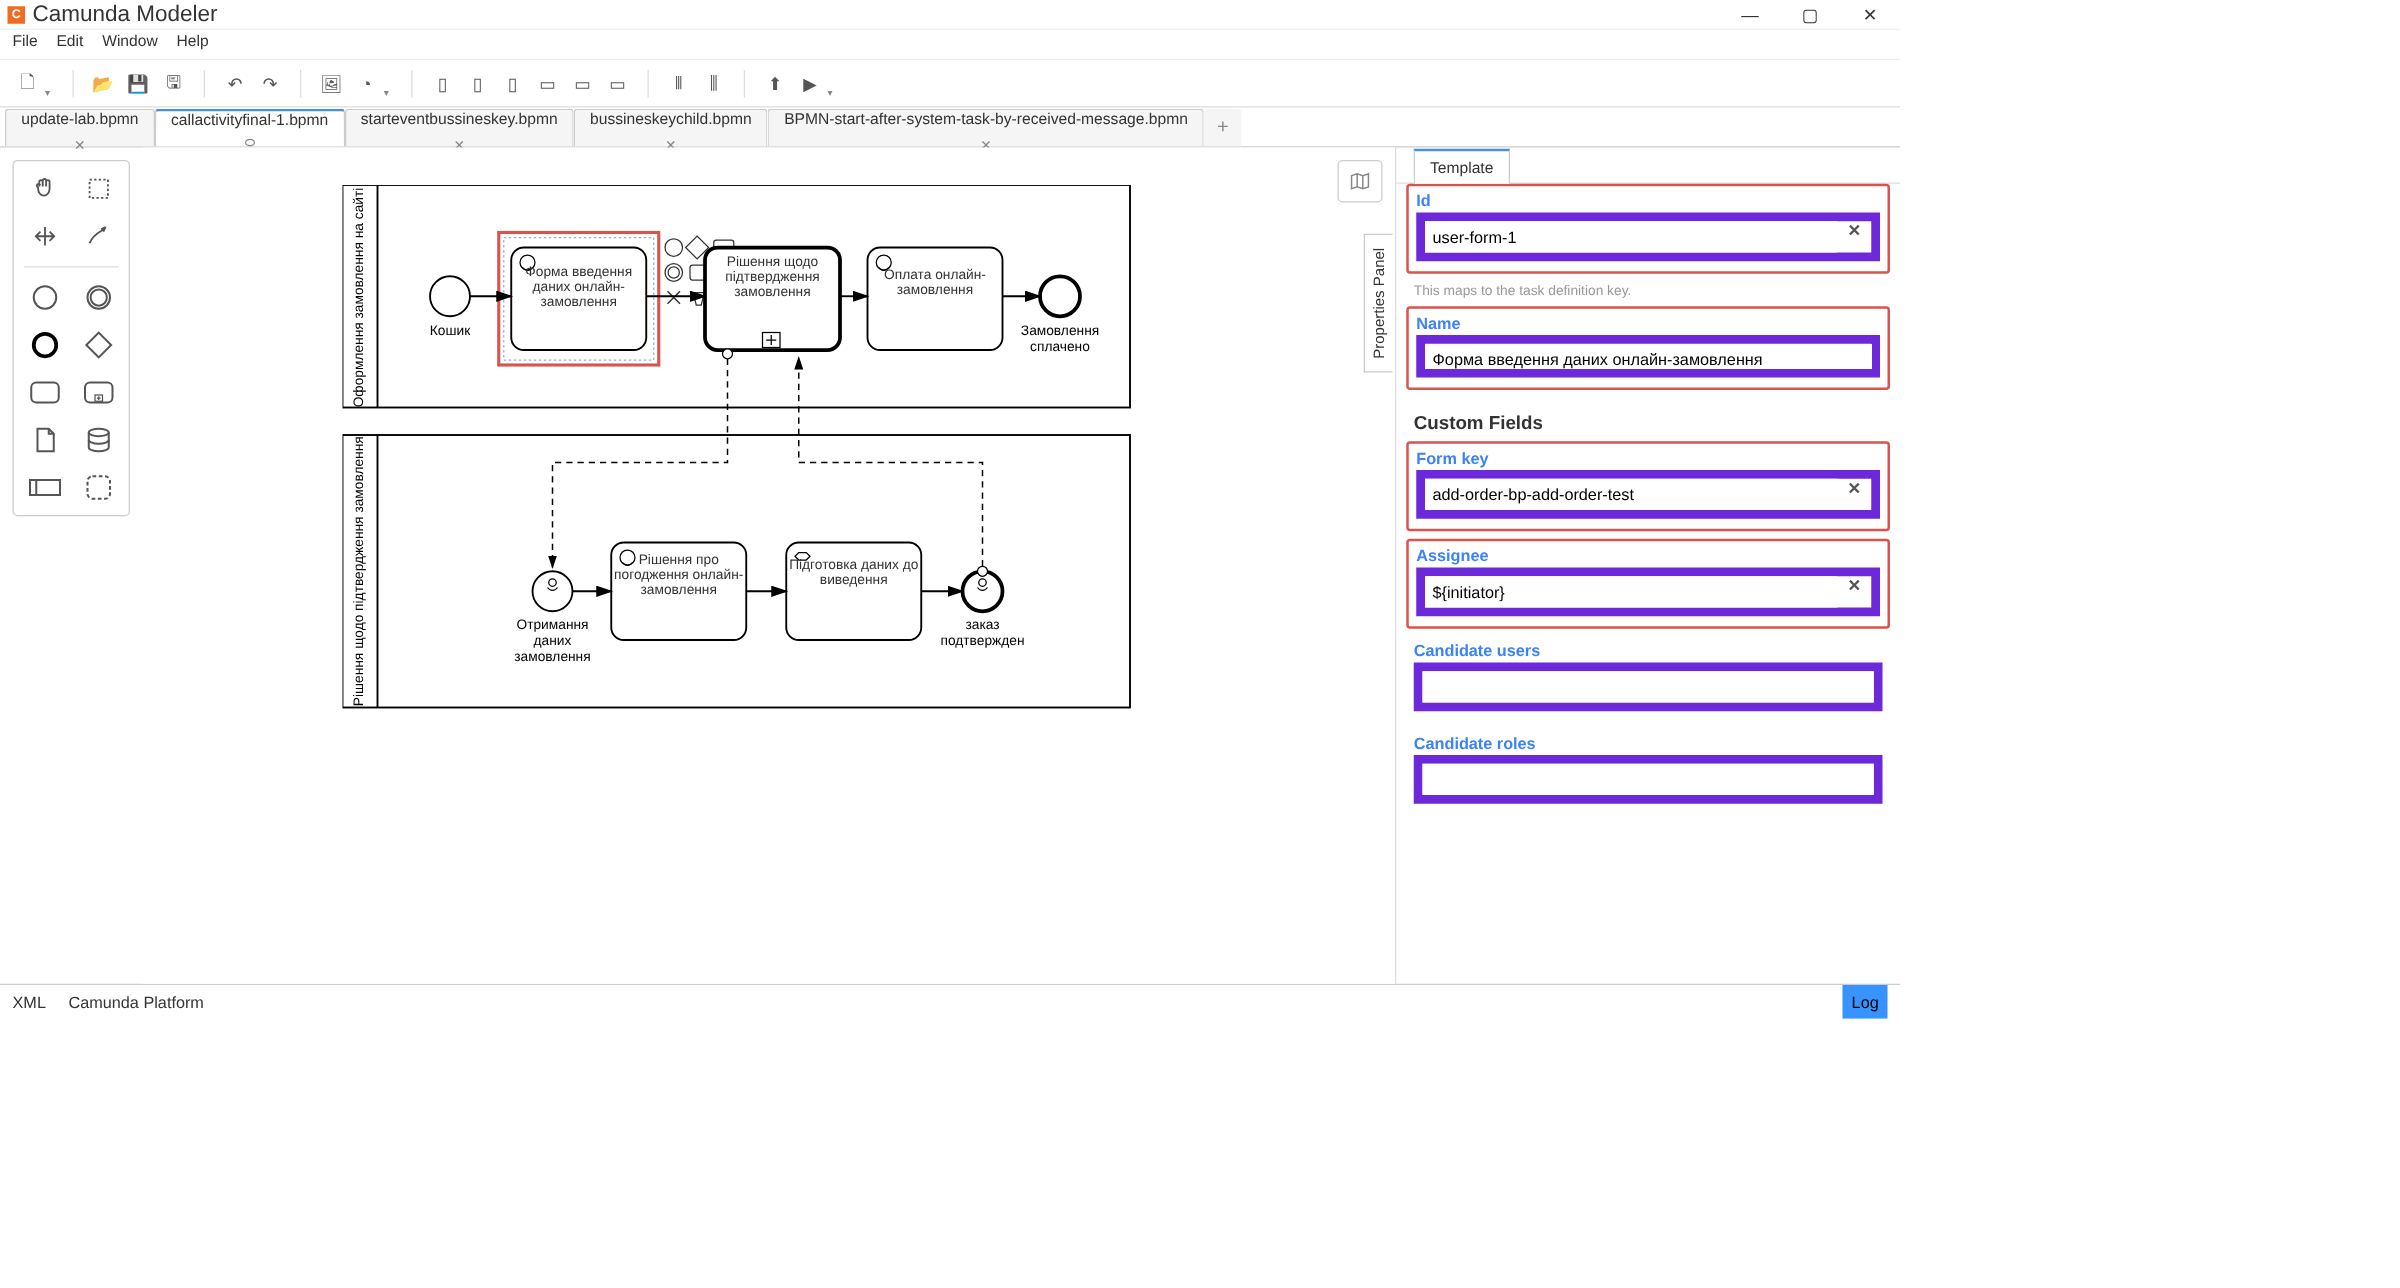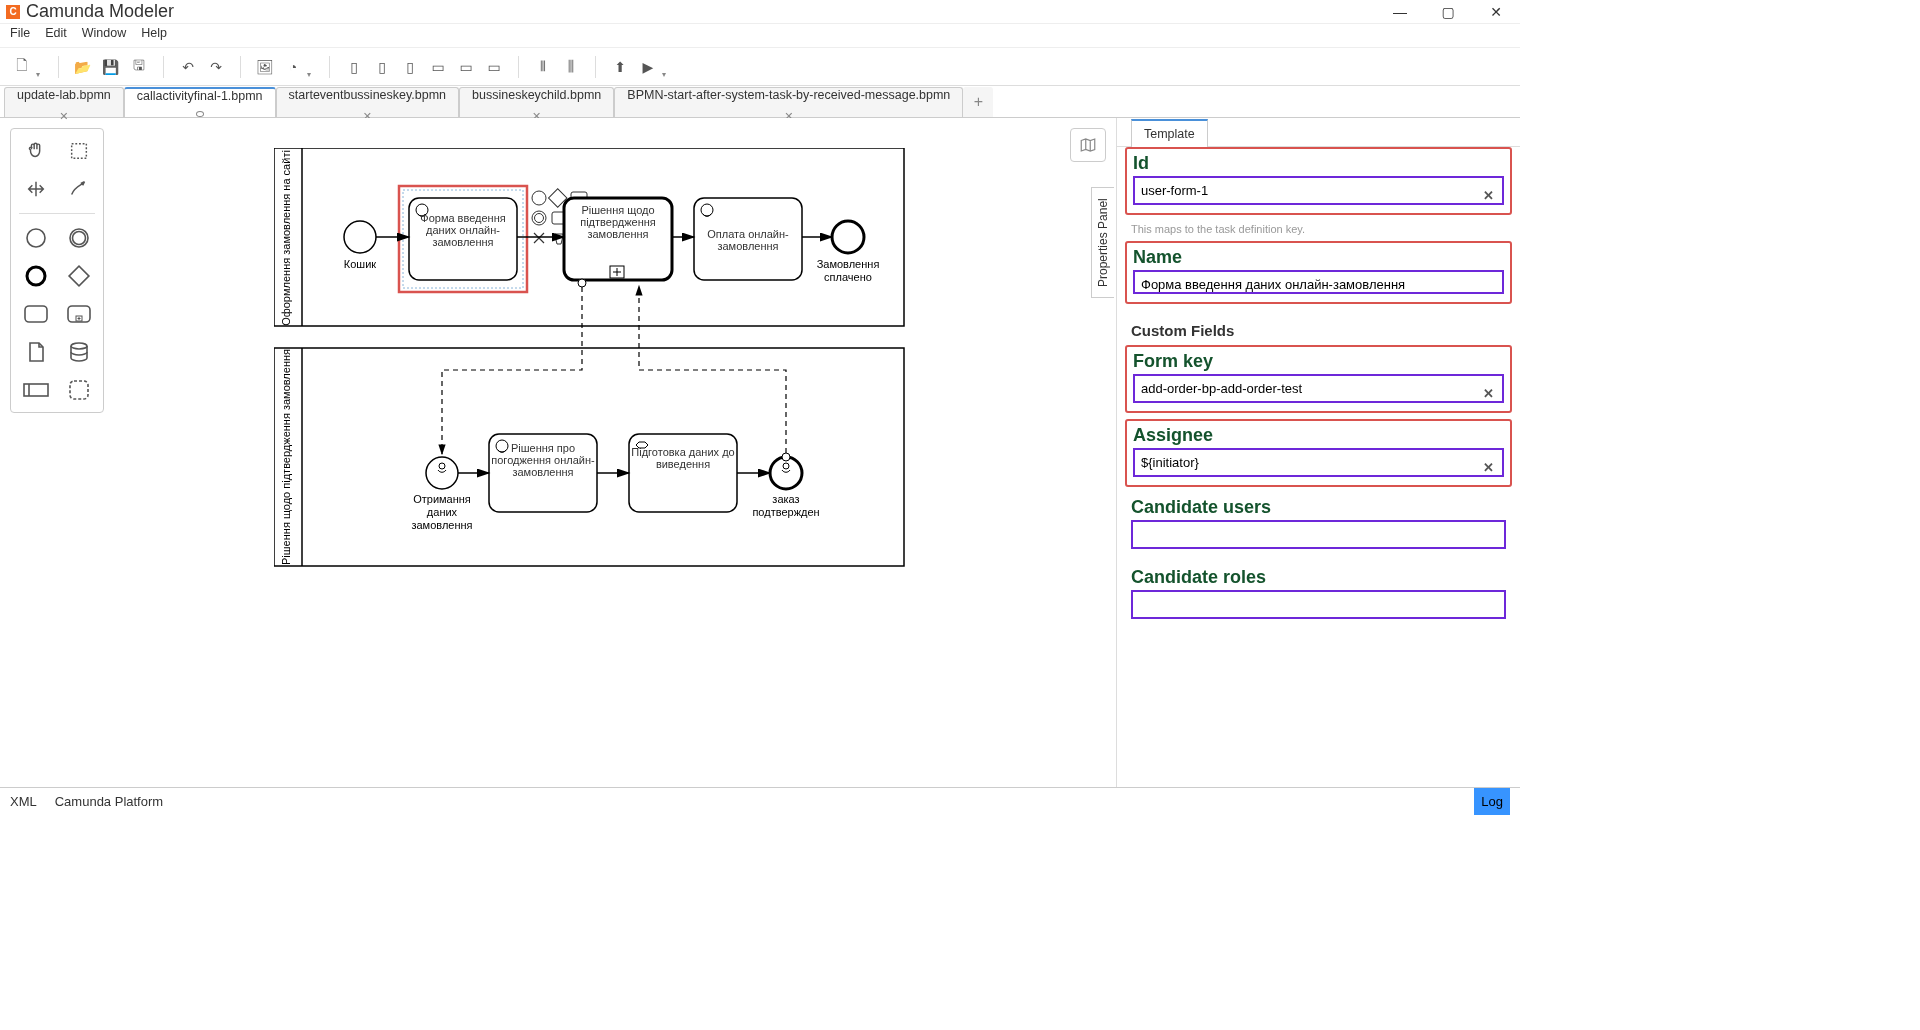--- a/index.html
+++ b/index.html
@@ -38,22 +38,22 @@
 
 .propanel { width: 404px; border-left: 1px solid #ddd; display: flex; flex-direction: column; position: relative; }
 .propanel .vtab { position: absolute; left: -26px; top: 180px; transform: rotate(-90deg); transform-origin: left top; background: #fff; border: 1px solid #ccc; border-bottom: none; padding: 4px 10px; font-size: 12px; white-space: nowrap; }
 .propanel .phead { font-size: 16px; font-weight: bold; padding: 12px 14px 6px; }
 .propanel .ptabs { padding: 0 14px; border-bottom: 1px solid #ddd; }
 .propanel .ptab { display: inline-block; padding: 6px 12px; border: 1px solid #ccc; border-bottom: none; border-top: 2px solid #4a90d9; font-size: 12.5px; background: #fff; position: relative; top: 1px; }
 .propanel .section-title { font-size: 15px; font-weight: bold; padding: 12px 14px 6px; display: flex; justify-content: space-between; }
 .propanel .dots { font-size: 16px; color: #555; }
 .propanel .field { margin: 0 8px 6px; padding: 4px 6px 8px; }
 .propanel .field.hl { border: 2px solid #d9534f; border-radius: 3px; }
-.propanel .field label { display: block; font-size: 18px; color: #14532d; margin-bottom: 2px; font-weight: bold; }
-.propanel .field .inputwrap { display: flex; align-items: flex-end; border: 2px solid #6d28d9; background: #fff; }
+.propanel .field label { display: block; font-size: 13px; color: #3b82f6; margin-bottom: 2px; font-weight: bold; }
+.propanel .field .inputwrap { display: flex; align-items: flex-start; border: 7px solid #6d28d9; background: #fff; }
 .propanel .field .inputwrap input { flex: 1; border: none; padding: 5px 6px; font-size: 13px; outline: none; }
 .propanel .field .inputwrap textarea { flex: 1; border: none; padding: 5px 6px; font-size: 13px; outline: none; resize: none; height: 20px; font-family: inherit; }
 .propanel .field .inputwrap .clear { padding: 0 8px; color: #555; font-weight: bold; cursor: pointer; }
 .propanel .hint { font-size: 11px; color: #999; padding: 2px 14px 6px; }
 
 .statusbar { height: 28px; border-top: 1px solid #ccc; display: flex; align-items: center; padding: 0 10px; gap: 18px; font-size: 13px; }
 .statusbar .spacer { flex: 1; }
 .statusbar .logbtn { background: #3794ff; color: #000000; padding: 4px 7px; height: 100%; display: inline-flex; align-items: center; }
 
 svg text { font-family: Arial, sans-serif; }
@@ -279,21 +279,21 @@
       </g>
 
       <rect x="290" y="50" width="108" height="82" rx="10" fill="#fff" stroke="#000" stroke-width="3"></rect>
       <foreignObject x="292" y="56" width="104" height="62"><div xmlns="http://www.w3.org/1999/xhtml" style="font-size:11px;text-align:center;">Рішення щодо підтвердження замовлення</div></foreignObject>
       <rect x="336" y="118" width="14" height="12" fill="#fff" stroke="#000"></rect>
         <path d="M343 120v8M339 124h8" stroke="#000"></path>
 
       <rect x="420" y="50" width="108" height="82" rx="10" fill="#fff" stroke="#000" stroke-width="1.5"></rect>
       <circle cx="433" cy="62" r="6" fill="none" stroke="#000"></circle>
         <path d="M429 66c2 3 6 3 8 0" stroke="#000" fill="none"></path>
-      <foreignObject x="422" y="60" width="104" height="62"><div xmlns="http://www.w3.org/1999/xhtml" style="font-size:11px;text-align:center;padding-top:6px;margin-top:14px;">Оплата онлайн-замовлення</div></foreignObject>
+      <foreignObject x="422" y="60" width="104" height="62"><div xmlns="http://www.w3.org/1999/xhtml" style="font-size:11px;text-align:center;padding-top:6px;">Оплата онлайн-замовлення</div></foreignObject>
 
       <circle cx="574" cy="89" r="16" fill="#fff" stroke="#000" stroke-width="3"></circle>
       <text x="574" y="120" font-size="11" text-anchor="middle">Замовлення</text>
       <text x="574" y="133" font-size="11" text-anchor="middle">сплачено</text>
 
       <path d="M102 89 L135 89" stroke="#000" stroke-width="1.5" marker-end="url(#arrow)"></path>
       <path d="M243 89 L290 89" stroke="#000" stroke-width="1.5" marker-end="url(#arrow)"></path>
       <path d="M398 89 L420 89" stroke="#000" stroke-width="1.5" marker-end="url(#arrow)"></path>
       <path d="M528 89 L558 89" stroke="#000" stroke-width="1.5" marker-end="url(#arrow)"></path>
 

